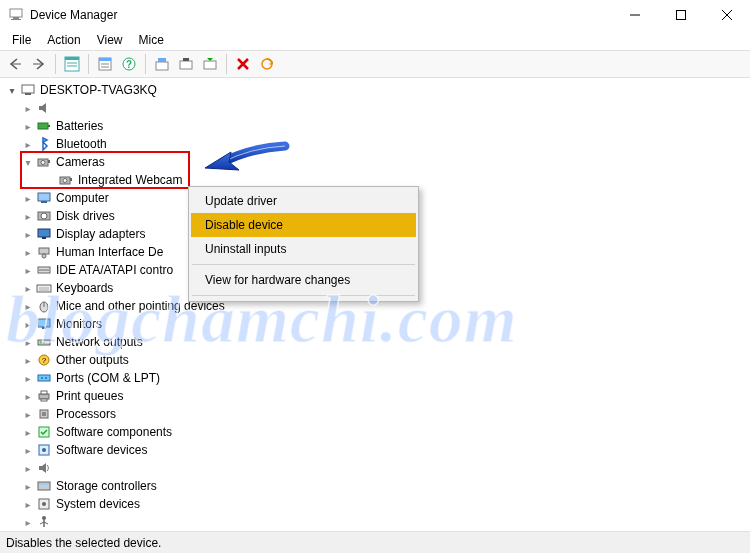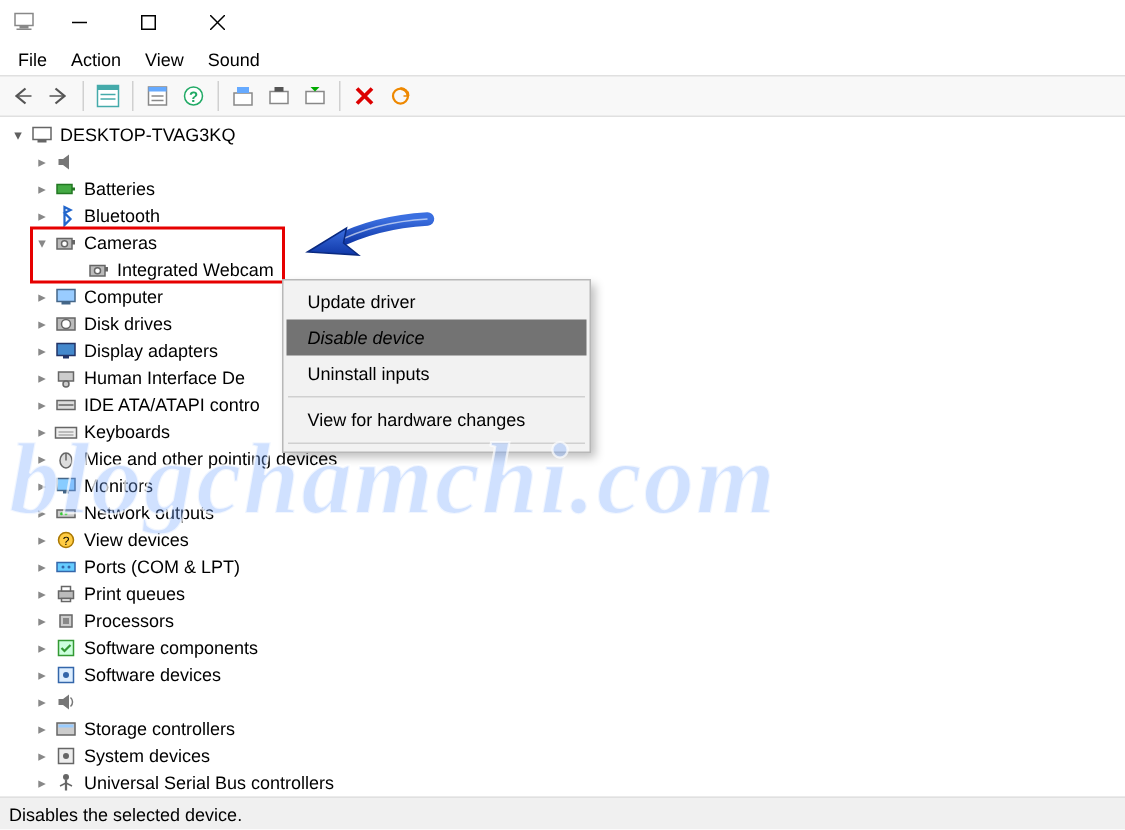--- a/index.html
+++ b/index.html
@@ -97,21 +97,21 @@
     background: #f2f2f2;
     border: 1px solid #b8b8b8;
     box-shadow: 3px 3px 6px rgba(0,0,0,0.25);
     padding: 2px;
     font-size: 12px;
   }
   .ctx-item {
     padding: 5px 30px 5px 14px;
     white-space: nowrap;
   }
-  .ctx-item.hover { background: #737373; font-style: italic; }
+  .ctx-item.hover { background: #eab308; }
   .ctx-sep { height:1px; background:#d0d0d0; margin: 3px 1px; }
   .statusbar {
     position: absolute;
     left: 0; right: 0; bottom: 0;
     height: 22px;
     border-top: 1px solid #e0e0e0;
     display: flex; align-items: center;
     padding: 0 6px;
     font-size: 12px;
     background: #f0f0f0;
@@ -133,20 +133,21 @@
 <body>
 
 <div class="titlebar">
   <span class="app-icon">
     <svg width="16" height="16" viewBox="0 0 16 16">
       <rect x="2" y="2" width="12" height="8" fill="#fff" stroke="#888"></rect>
       <rect x="5" y="10" width="6" height="2" fill="#888"></rect>
       <rect x="3" y="12" width="10" height="1" fill="#888"></rect>
     </svg>
   </span>
+  <span class="title">Device Manager</span>
   <div class="win-controls">
     <div class="win-btn">
       <svg width="10" height="10">
           <line x1="0" y1="5" x2="10" y2="5" stroke="#000"></line>
         </svg>
     </div>
     <div class="win-btn">
       <svg width="10" height="10">
           <rect x="0.5" y="0.5" width="9" height="9" fill="none" stroke="#000"></rect>
         </svg>
@@ -157,21 +158,21 @@
           <line x1="10" y1="0" x2="0" y2="10" stroke="#000"></line>
         </svg>
     </div>
   </div>
 </div>
 
 <div class="menubar">
   <span class="menu-item">File</span>
   <span class="menu-item">Action</span>
   <span class="menu-item">View</span>
-  <span class="menu-item">Sound</span>
+  <span class="menu-item">Mice</span>
 </div>
 
 <div class="toolbar">
   <div class="tool-btn">
     <svg width="14" height="14">
         <path d="M9 2 L3 7 L9 12" fill="none" stroke="#555" stroke-width="1.5"></path>
         <path d="M3 7 H13" stroke="#555"></path>
       </svg>
   </div>
   <div class="tool-btn">
@@ -392,21 +393,21 @@
         <span>Network outputs</span>
       </div>
       <div class="node depth1">
         <span class="expander" style="color:#888">▸</span>
         <span class="icon">
           <svg width="16" height="16" viewBox="0 0 16 16">
             <circle cx="8" cy="8" r="5" fill="#fc4" stroke="#a70"></circle>
             <text x="8" y="11" font-size="8" text-anchor="middle">?</text>
           </svg>
         </span>
-        <span>View devices</span>
+        <span>Other outputs</span>
       </div>
       <div class="node depth1">
         <span class="expander" style="color:#888">▸</span>
         <span class="icon">
           <svg width="16" height="16" viewBox="0 0 16 16">
             <rect x="2" y="5" width="12" height="6" fill="#6cf" stroke="#36a"></rect>
             <circle cx="6" cy="8" r="1" fill="#36a"></circle>
             <circle cx="10" cy="8" r="1" fill="#36a"></circle>
           </svg>
         </span>
@@ -485,42 +486,41 @@
       <div class="node depth1">
         <span class="expander" style="color:#888">▸</span>
         <span class="icon">
           <svg width="16" height="16" viewBox="0 0 16 16">
             <circle cx="8" cy="4" r="2" fill="#666"></circle>
             <line x1="8" y1="6" x2="8" y2="13" stroke="#666" stroke-width="1.5"></line>
             <line x1="8" y1="8" x2="4" y2="10" stroke="#666"></line>
             <line x1="8" y1="8" x2="12" y2="10" stroke="#666"></line>
           </svg>
         </span>
-        <span>Universal Serial Bus controllers</span>
       </div>
     </div>
 </div>
 
 <div class="highlight-box" style="left:20px; top:151px; width:170px; height:38px;"></div>
 
 <div class="arrow-overlay" style="left:195px; top:138px;">
   <svg width="100" height="40">
     <defs>
       <linearGradient id="arrg" x1="0" y1="0" x2="0" y2="1">
         <stop offset="0" stop-color="#3b6fe0"></stop>
           <stop offset="1" stop-color="#1038a8"></stop>
       </linearGradient>
     </defs>
     <path d="M90 8 Q55 10 28 24" fill="none" stroke="url(#arrg)" stroke-width="9" stroke-linecap="round"></path>
     <path d="M90 8 Q55 10 28 24" fill="none" stroke="#fff" stroke-width="1" opacity="0.6"></path>
     <path d="M10 30 L36 14 L34 24 L44 32 Z" fill="url(#arrg)" stroke="#0a2a80"></path>
   </svg>
 </div>
 
-<div class="context-menu" style="left:188px; top:186px; width:206px;">
+<div class="context-menu" style="left:188px; top:186px; width:231px;">
   <div id="ctx">
       <div class="ctx-item" style="">Update driver</div>
       <div class="ctx-item hover" style="">Disable device</div>
       <div class="ctx-item" style="">Uninstall inputs</div>
       <div class="ctx-sep"></div>
       <div class="ctx-item" style="">View for hardware changes</div>
       <div class="ctx-sep"></div>
     </div>
 </div>
 

